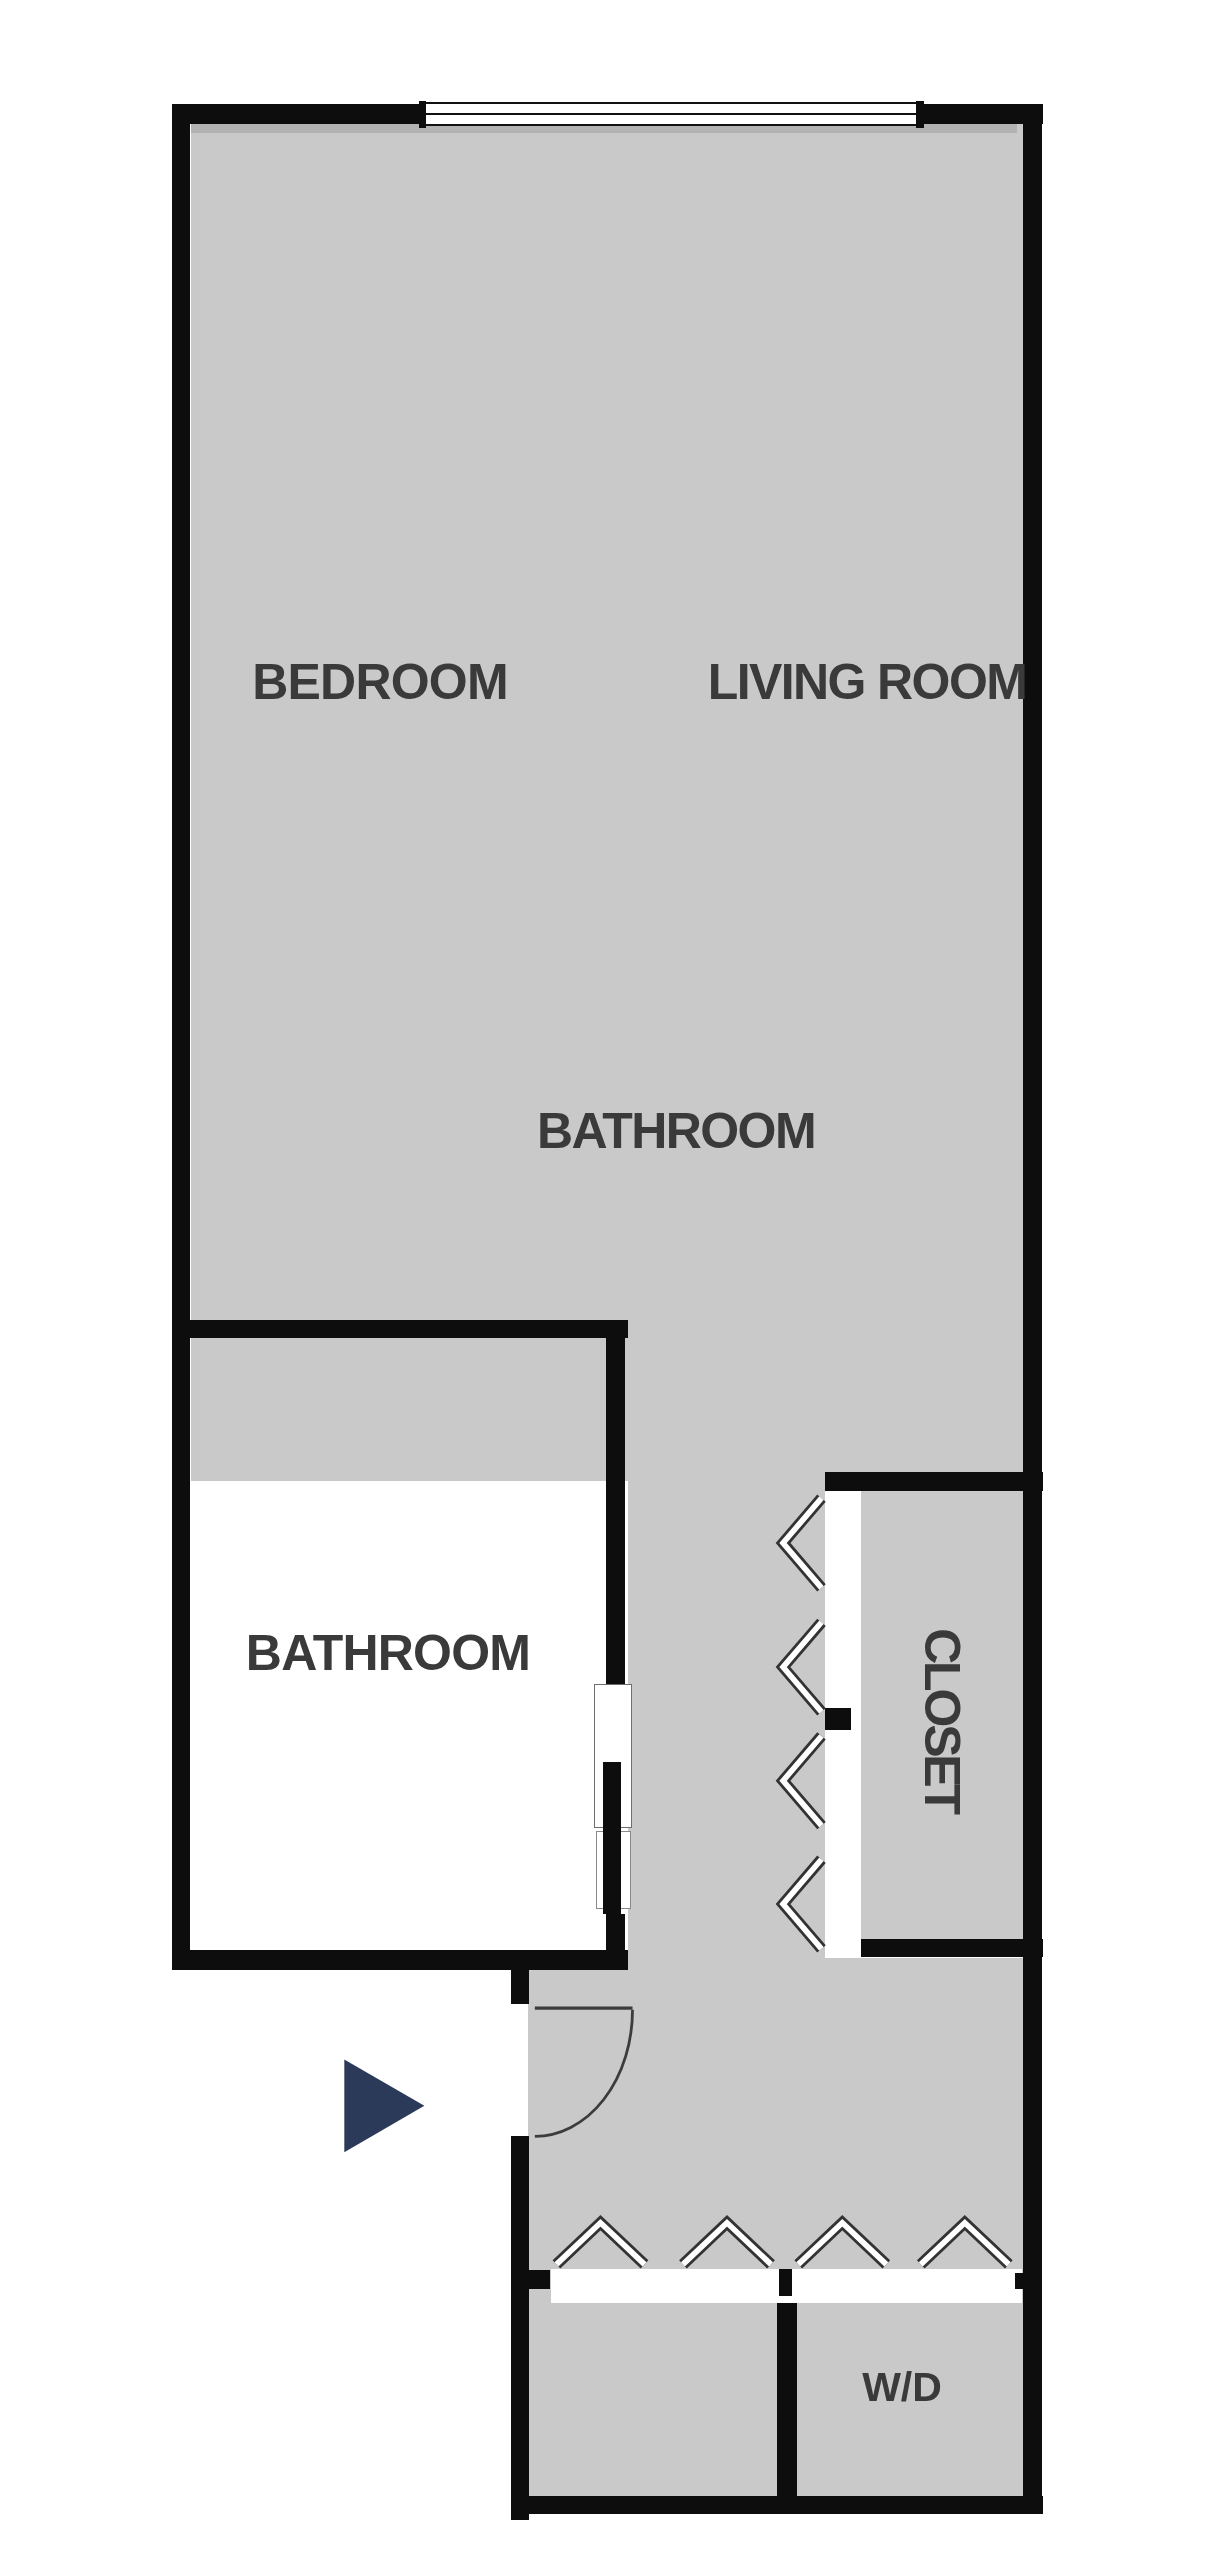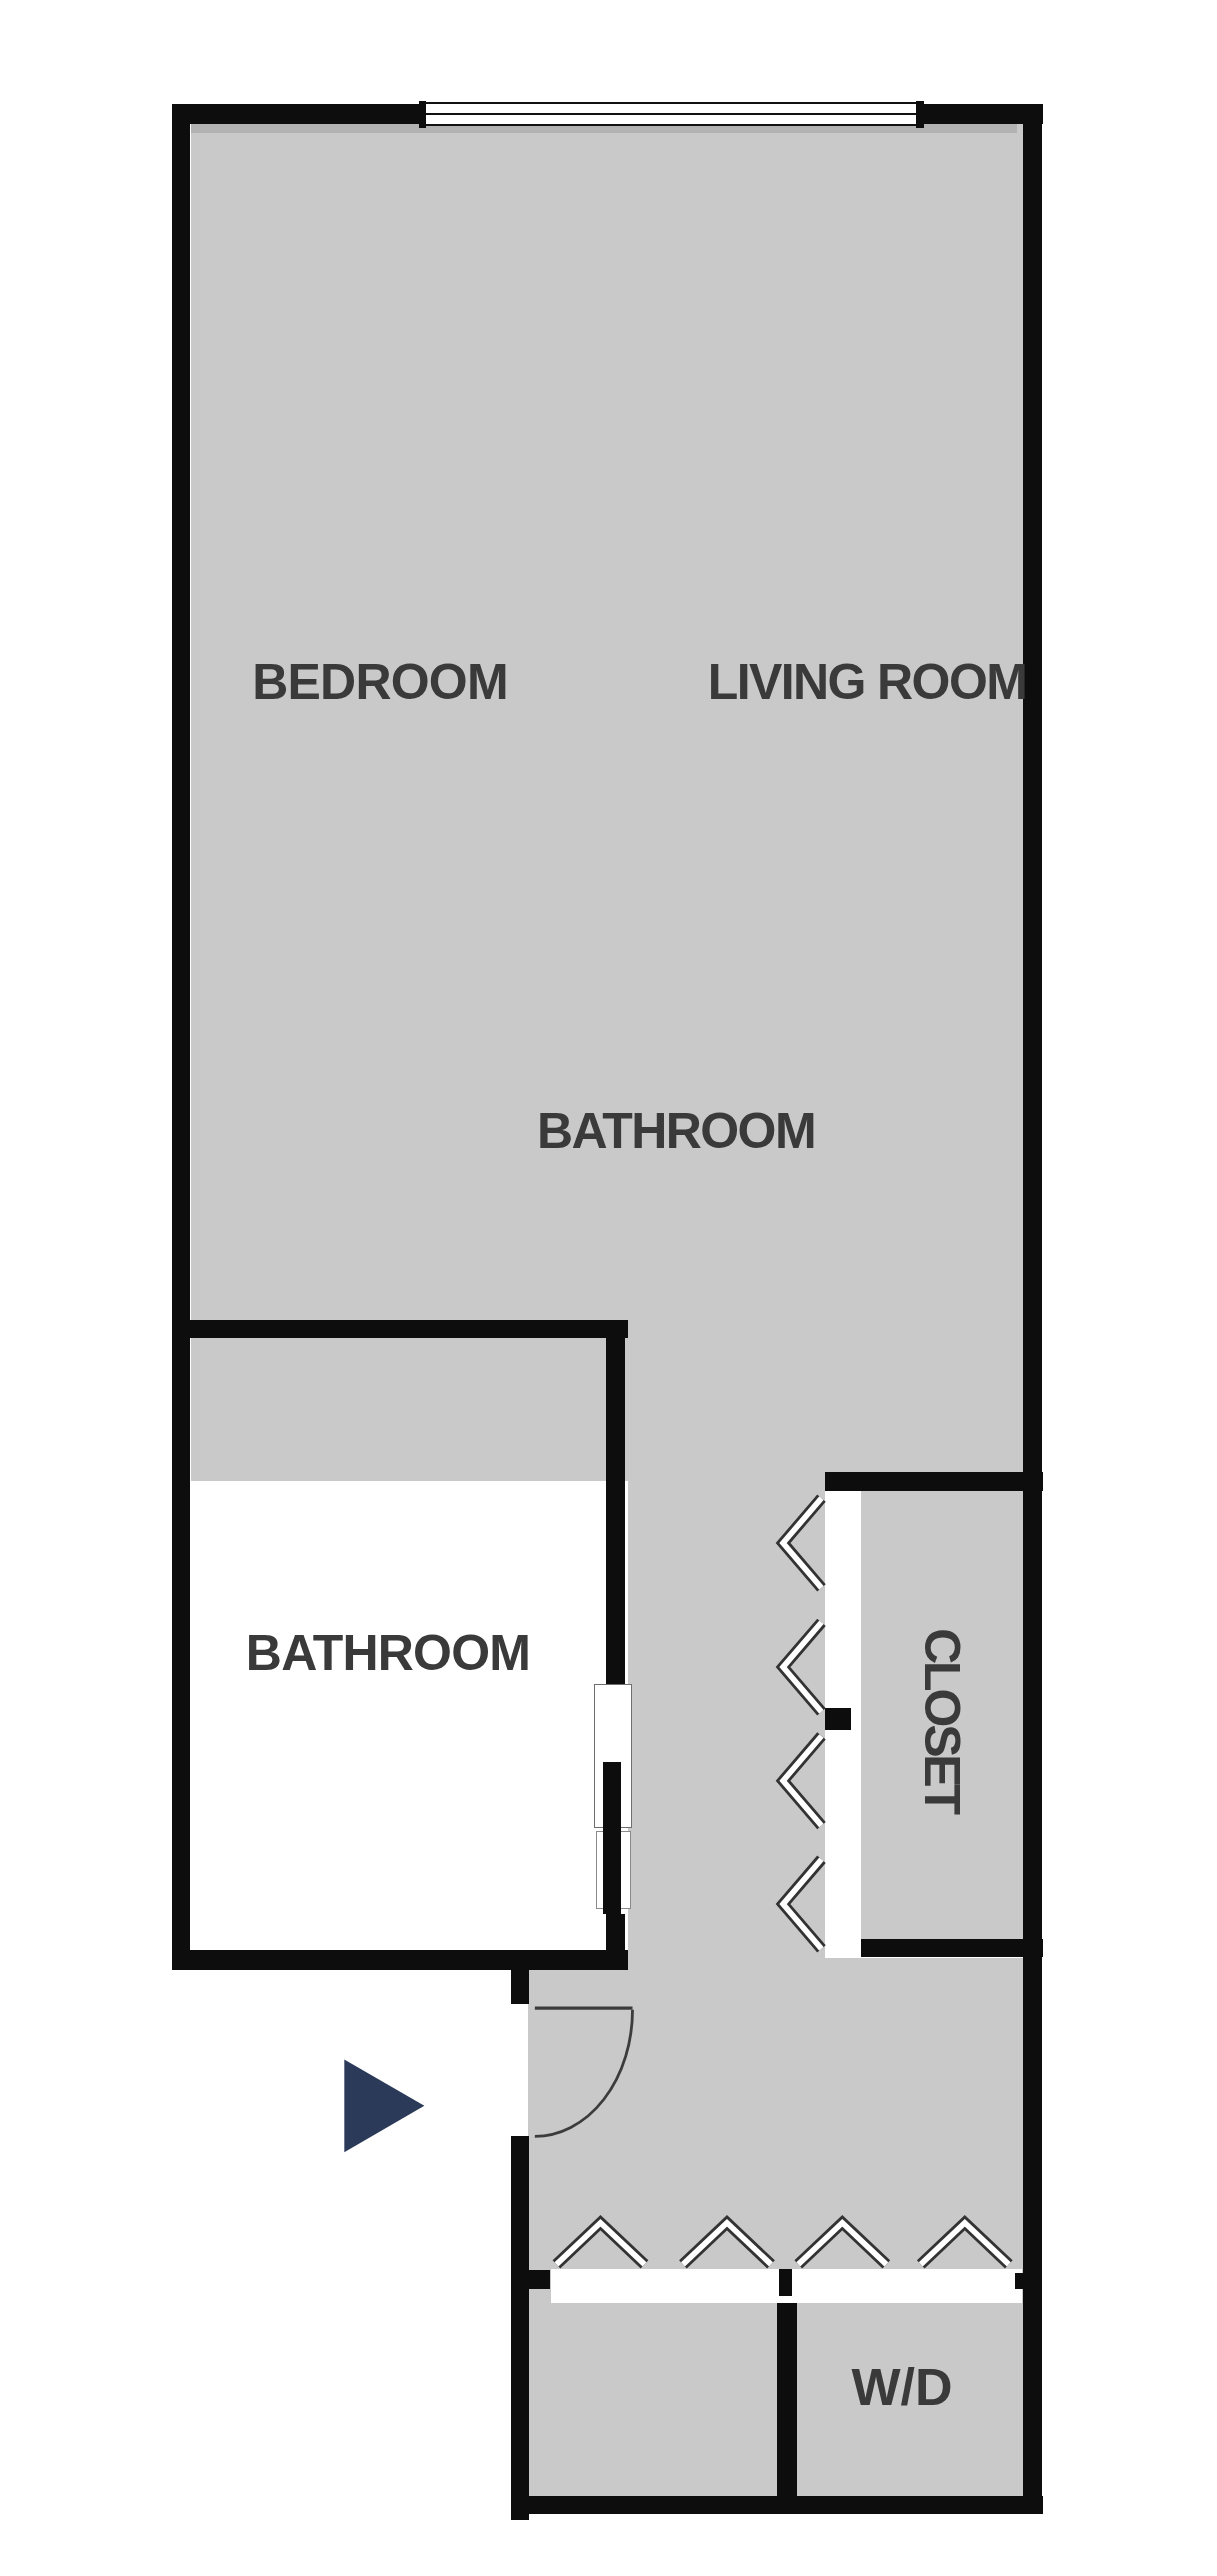--- a/index.html
+++ b/index.html
@@ -19,21 +19,21 @@
     position:absolute;
     transform:translate(-50%,-50%);
     color:var(--label,#3a3a3a);
     font-weight:bold;
     font-size:50px;
     letter-spacing:-0.8px;
     white-space:nowrap;
     line-height:1;
   }
   .label.rot{transform:translate(-50%,-50%) rotate(90deg);letter-spacing:-3.2px;}
-  .label.small{font-size:52px;letter-spacing:0;}
+  .label.small{font-size:41px;letter-spacing:0;}
   .label.tight{letter-spacing:-1.6px;}
   #vec{position:absolute;left:0;top:0;}
   .chev-outer{fill:none;stroke:#333333;stroke-width:14;}
   .chev-inner{fill:none;stroke:#ffffff;stroke-width:7;}
   .door-line{stroke:var(--door,#3c3c3c);stroke-width:4;fill:none;}
   .door-arc{stroke:var(--door,#3c3c3c);stroke-width:3.5;fill:none;}
   .arrow{fill:var(--arrow,#2b3a58);}
   .window-band{
     background:#ffffff;
     border-top:2.4px solid var(--frame,#111111);

